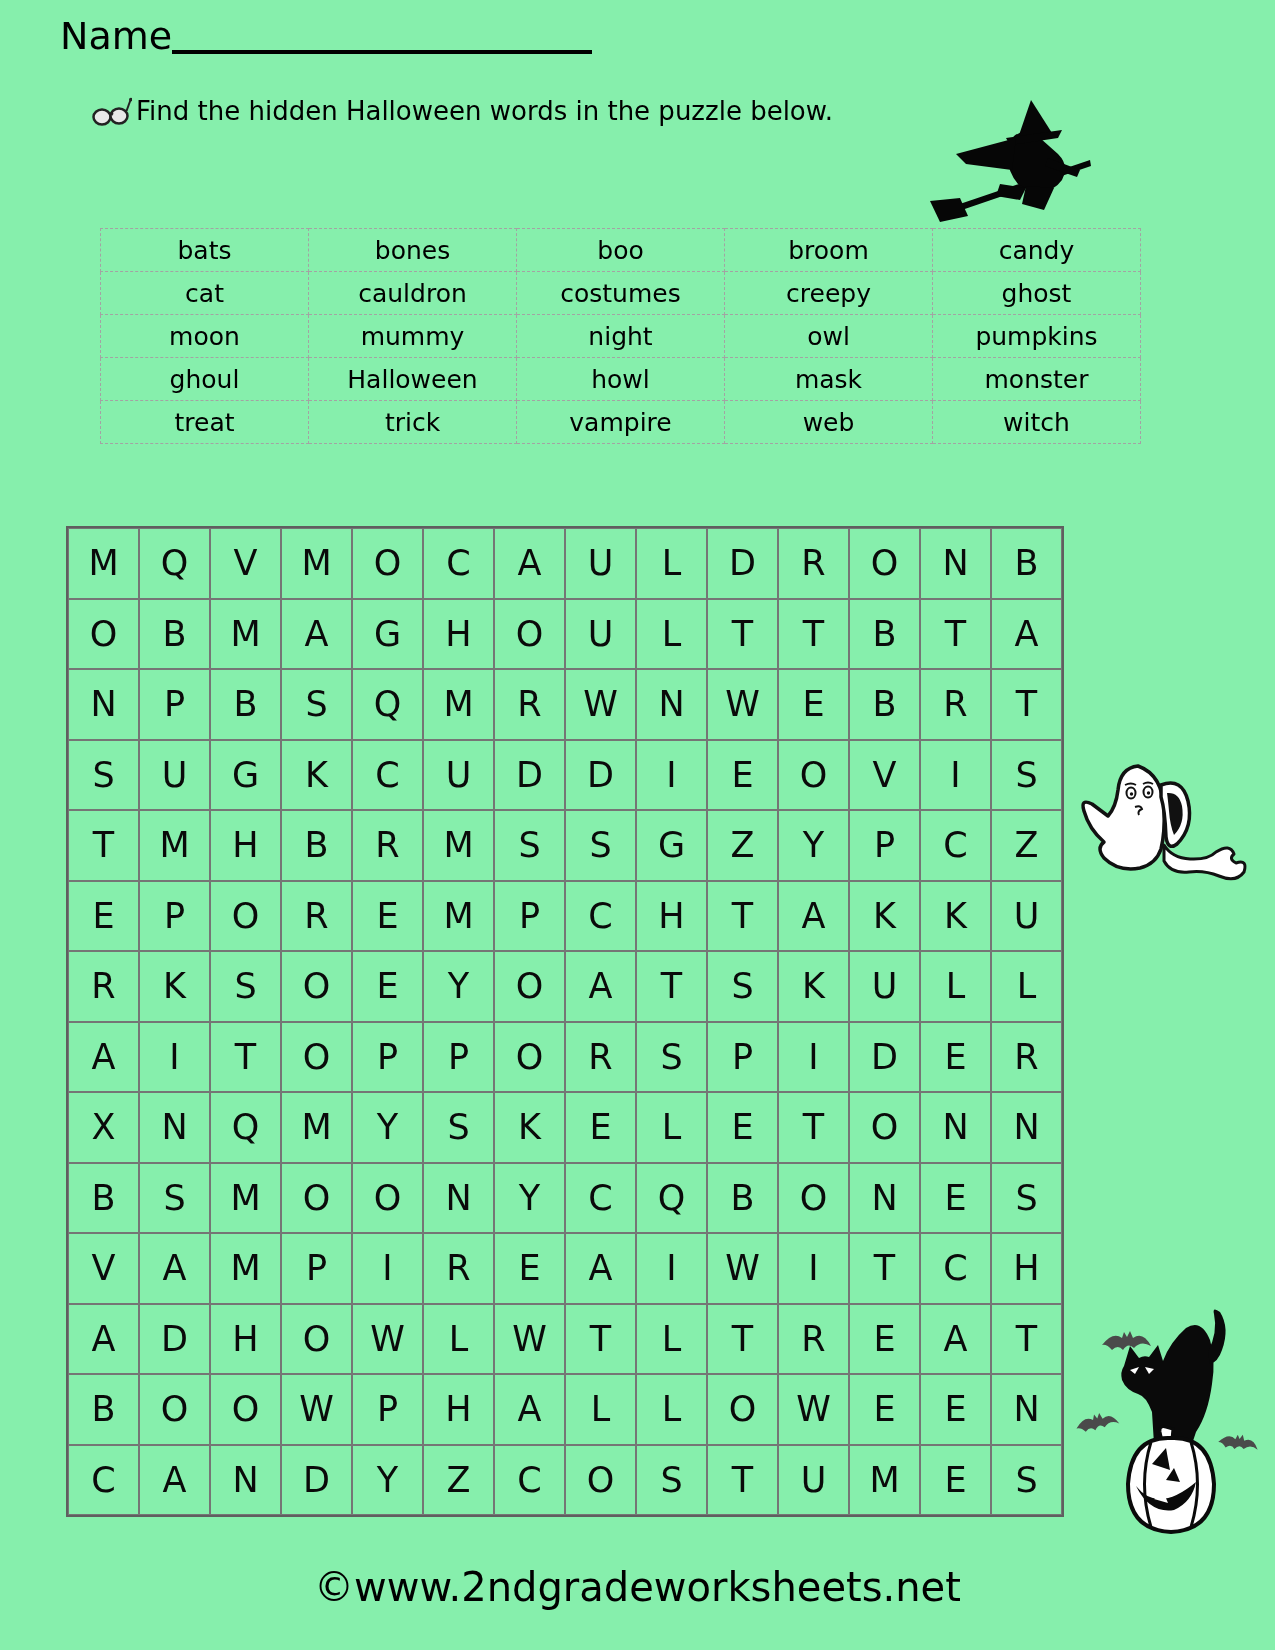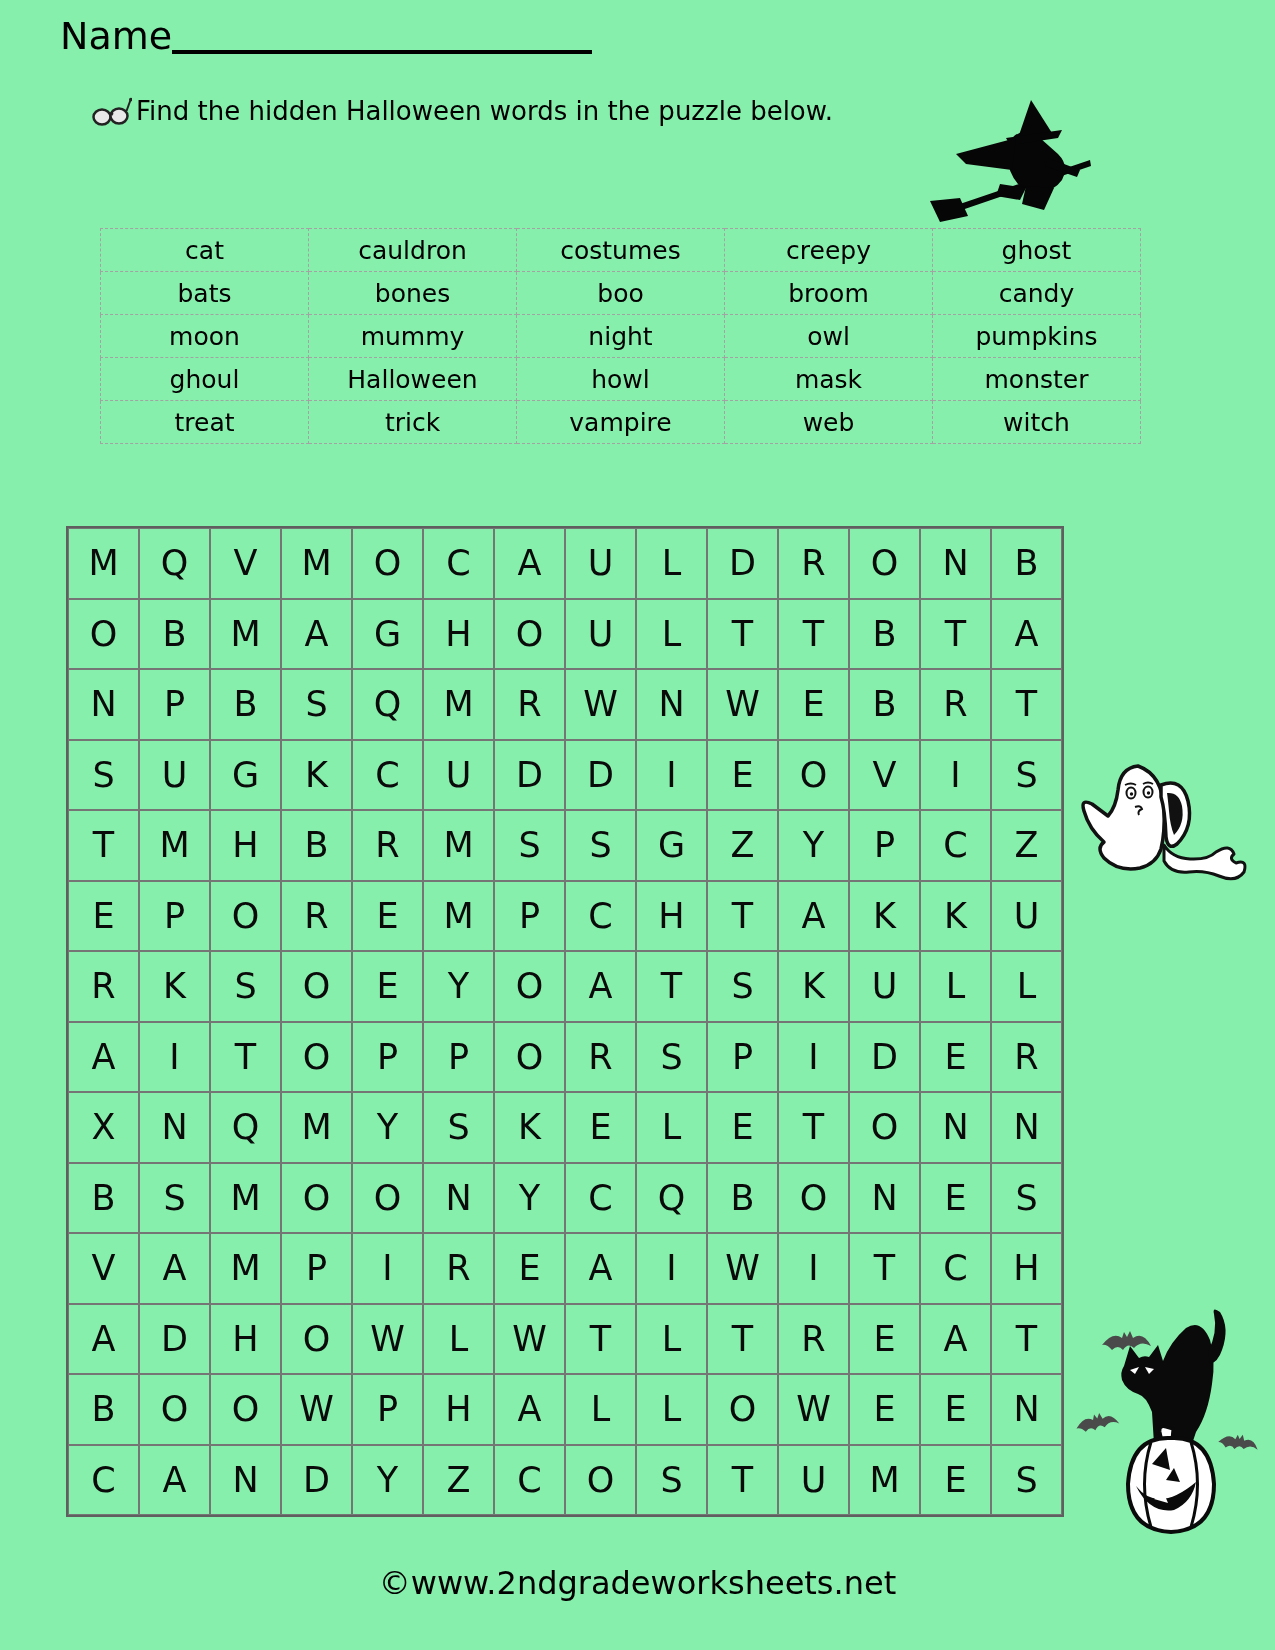--- a/index.html
+++ b/index.html
@@ -31,21 +31,21 @@
     border:2px solid #5f5f5f;
   }
   .cell{
     border:1px solid #757575;display:flex;align-items:center;justify-content:center;
     font-size:35px;color:#0a0a0a;
   }
   
   .ghost{position:absolute;left:1068px;top:755px;width:190px;height:150px;}
   .cat-scene{position:absolute;left:1018px;top:1252px;width:250px;height:290px;}
   
-  .footer{position:absolute;left:0;top:1564px;width:1275px;text-align:center;font-size:32px;}
+  .footer{position:absolute;left:0;top:1564px;width:1275px;text-align:center;font-size:40px;}
 </style>
 </head>
 <body>
 
 <div class="page">
 
   <div class="name-row">
     <span class="name-label">Name</span>
     <span class="name-line"></span>
   </div>
@@ -75,32 +75,32 @@
         <polygon points="96,88 124,90 114,112 92,106"></polygon>
         <polygon points="70,86 96,90 90,102 66,98"></polygon>
         <polygon points="118,60 150,72 147,79 115,68"></polygon>
       </g>
     </svg>
   </div>
 
   <table class="word-table">
     <tbody id="word-table-body">
         <tr>
+          <td>bats</td>
+          <td>bones</td>
+          <td>boo</td>
+          <td>broom</td>
+          <td>candy</td>
+        </tr>
+        <tr>
           <td>cat</td>
           <td>cauldron</td>
           <td>costumes</td>
           <td>creepy</td>
           <td>ghost</td>
-        </tr>
-        <tr>
-          <td>bats</td>
-          <td>bones</td>
-          <td>boo</td>
-          <td>broom</td>
-          <td>candy</td>
         </tr>
         <tr>
           <td>moon</td>
           <td>mummy</td>
           <td>night</td>
           <td>owl</td>
           <td>pumpkins</td>
         </tr>
         <tr>
           <td>ghoul</td>

